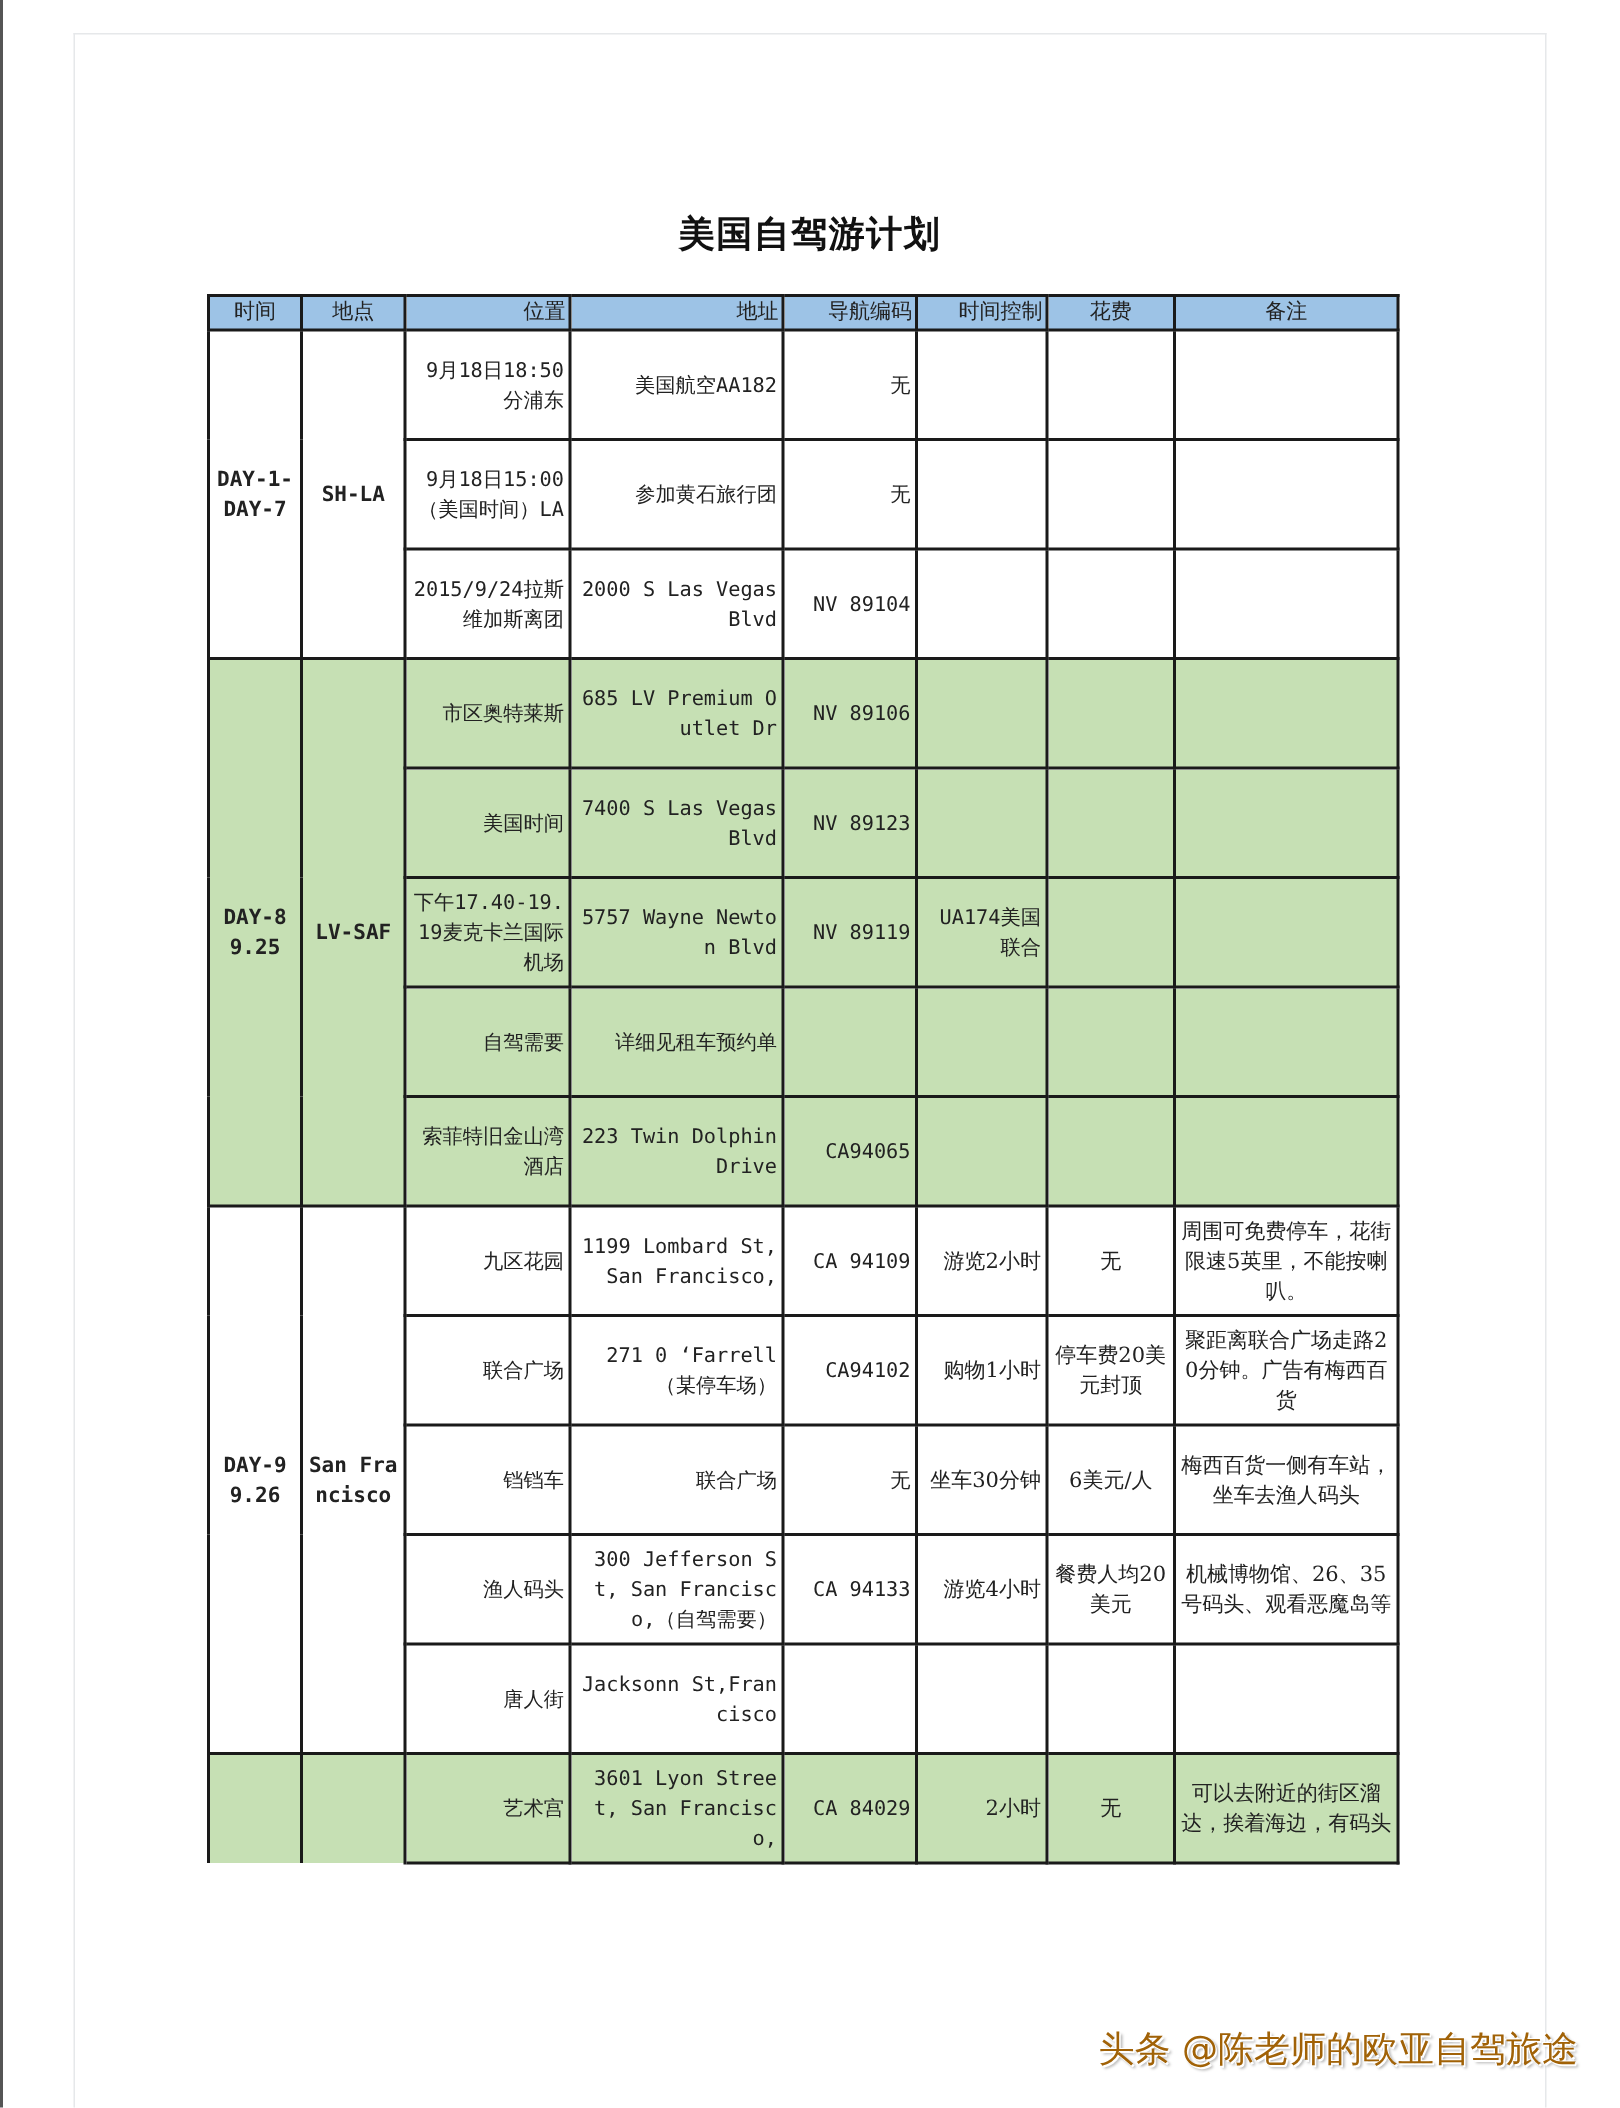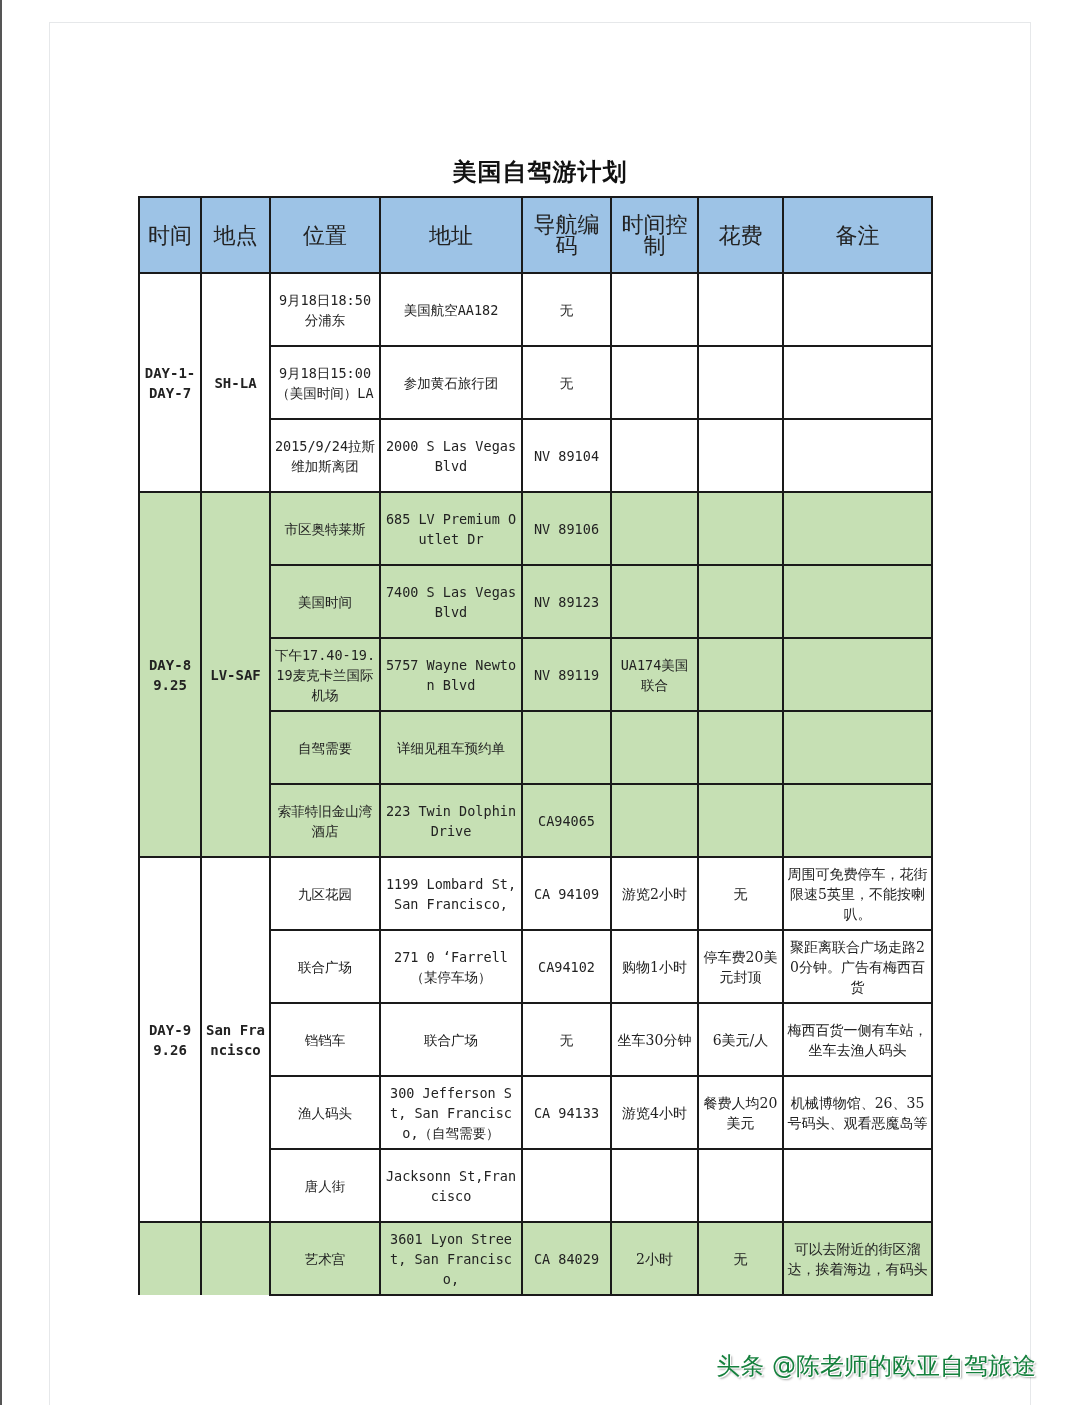--- a/index.html
+++ b/index.html
@@ -8,50 +8,50 @@
     background: #ffffff;
     font-family: "DejaVu Serif", "Liberation Serif", serif;
   }
   .left-edge { position: absolute; left: 0; top: 0; width: 2px; height: 1405px; background: #555; }
   .page {
     position: absolute; left: 49px; top: 22px; width: 982px; height: 1383px;
     border-left: 1px solid #e6e8ea; border-right: 1px solid #e6e8ea; border-top: 1px solid #e6e8ea;
     box-sizing: border-box; background: #fff;
   }
   .title {
-    position: absolute; left: 0; width: 1080px; top: 156px; text-align: center;
+    position: absolute; left: 0; width: 1080px; top: 140px; text-align: center;
     font-family: "DejaVu Sans", "Liberation Sans", sans-serif;
     font-weight: bold; font-size: 24px; color: #111; letter-spacing: 1px;
   }
   table.plan {
     position: absolute; left: 138px; top: 196px;
     border-collapse: collapse; table-layout: fixed;
     font-size: 14px; color: #222;
   }
   table.plan th, table.plan td {
     border: 2px solid #1a1a1a; padding: 0 3px; vertical-align: middle;
     line-height: 20px; overflow: hidden; word-break: break-all;
   }
   table.plan th {
-    background: #9dc3e6; height: 21px; font-weight: normal; font-size: 22px;
+    background: #9dc3e6; height: 21px; font-weight: normal; font-size: 14px;
     font-family: "DejaVu Sans", "Liberation Sans", sans-serif; color: #222;
-    line-height: 21px; padding: 16px 2px;
+    line-height: 21px; padding: 0 2px;
   }
   table.plan td { height: 71px; }
-  .l { text-align: center; }
+  .l { text-align: right; }
   .c { text-align: center; }
   .bold { font-weight: bold; font-family: "DejaVu Sans Mono", "Liberation Mono", monospace; font-size: 14px; text-align: center; }
   .mono { font-family: "DejaVu Sans Mono", "Liberation Mono", monospace; font-size: 13.5px; }
   .green td, td.green { background: #c6e0b4; }
   tr.last td { height: 71px; }
   tr.last td.nobottom { border-bottom: none; }
   .watermark {
-    position: absolute; right: 44px; top: 1350px;
+    position: absolute; right: 28px; top: 1350px;
     font-family: "DejaVu Sans", "Liberation Sans", sans-serif;
-    font-size: 24px; color: #15803d;
+    font-size: 24px; color: #a16207;
     text-shadow: 1px 1px 0 #fff, -1px -1px 0 #fff, 2px 2px 2px rgba(0,0,0,0.35);
   }
 </style>
 </head>
 <body>
 
 <div class="left-edge"></div>
 <div class="page"></div>
 
 <div class="title">美国自驾游计划</div>

